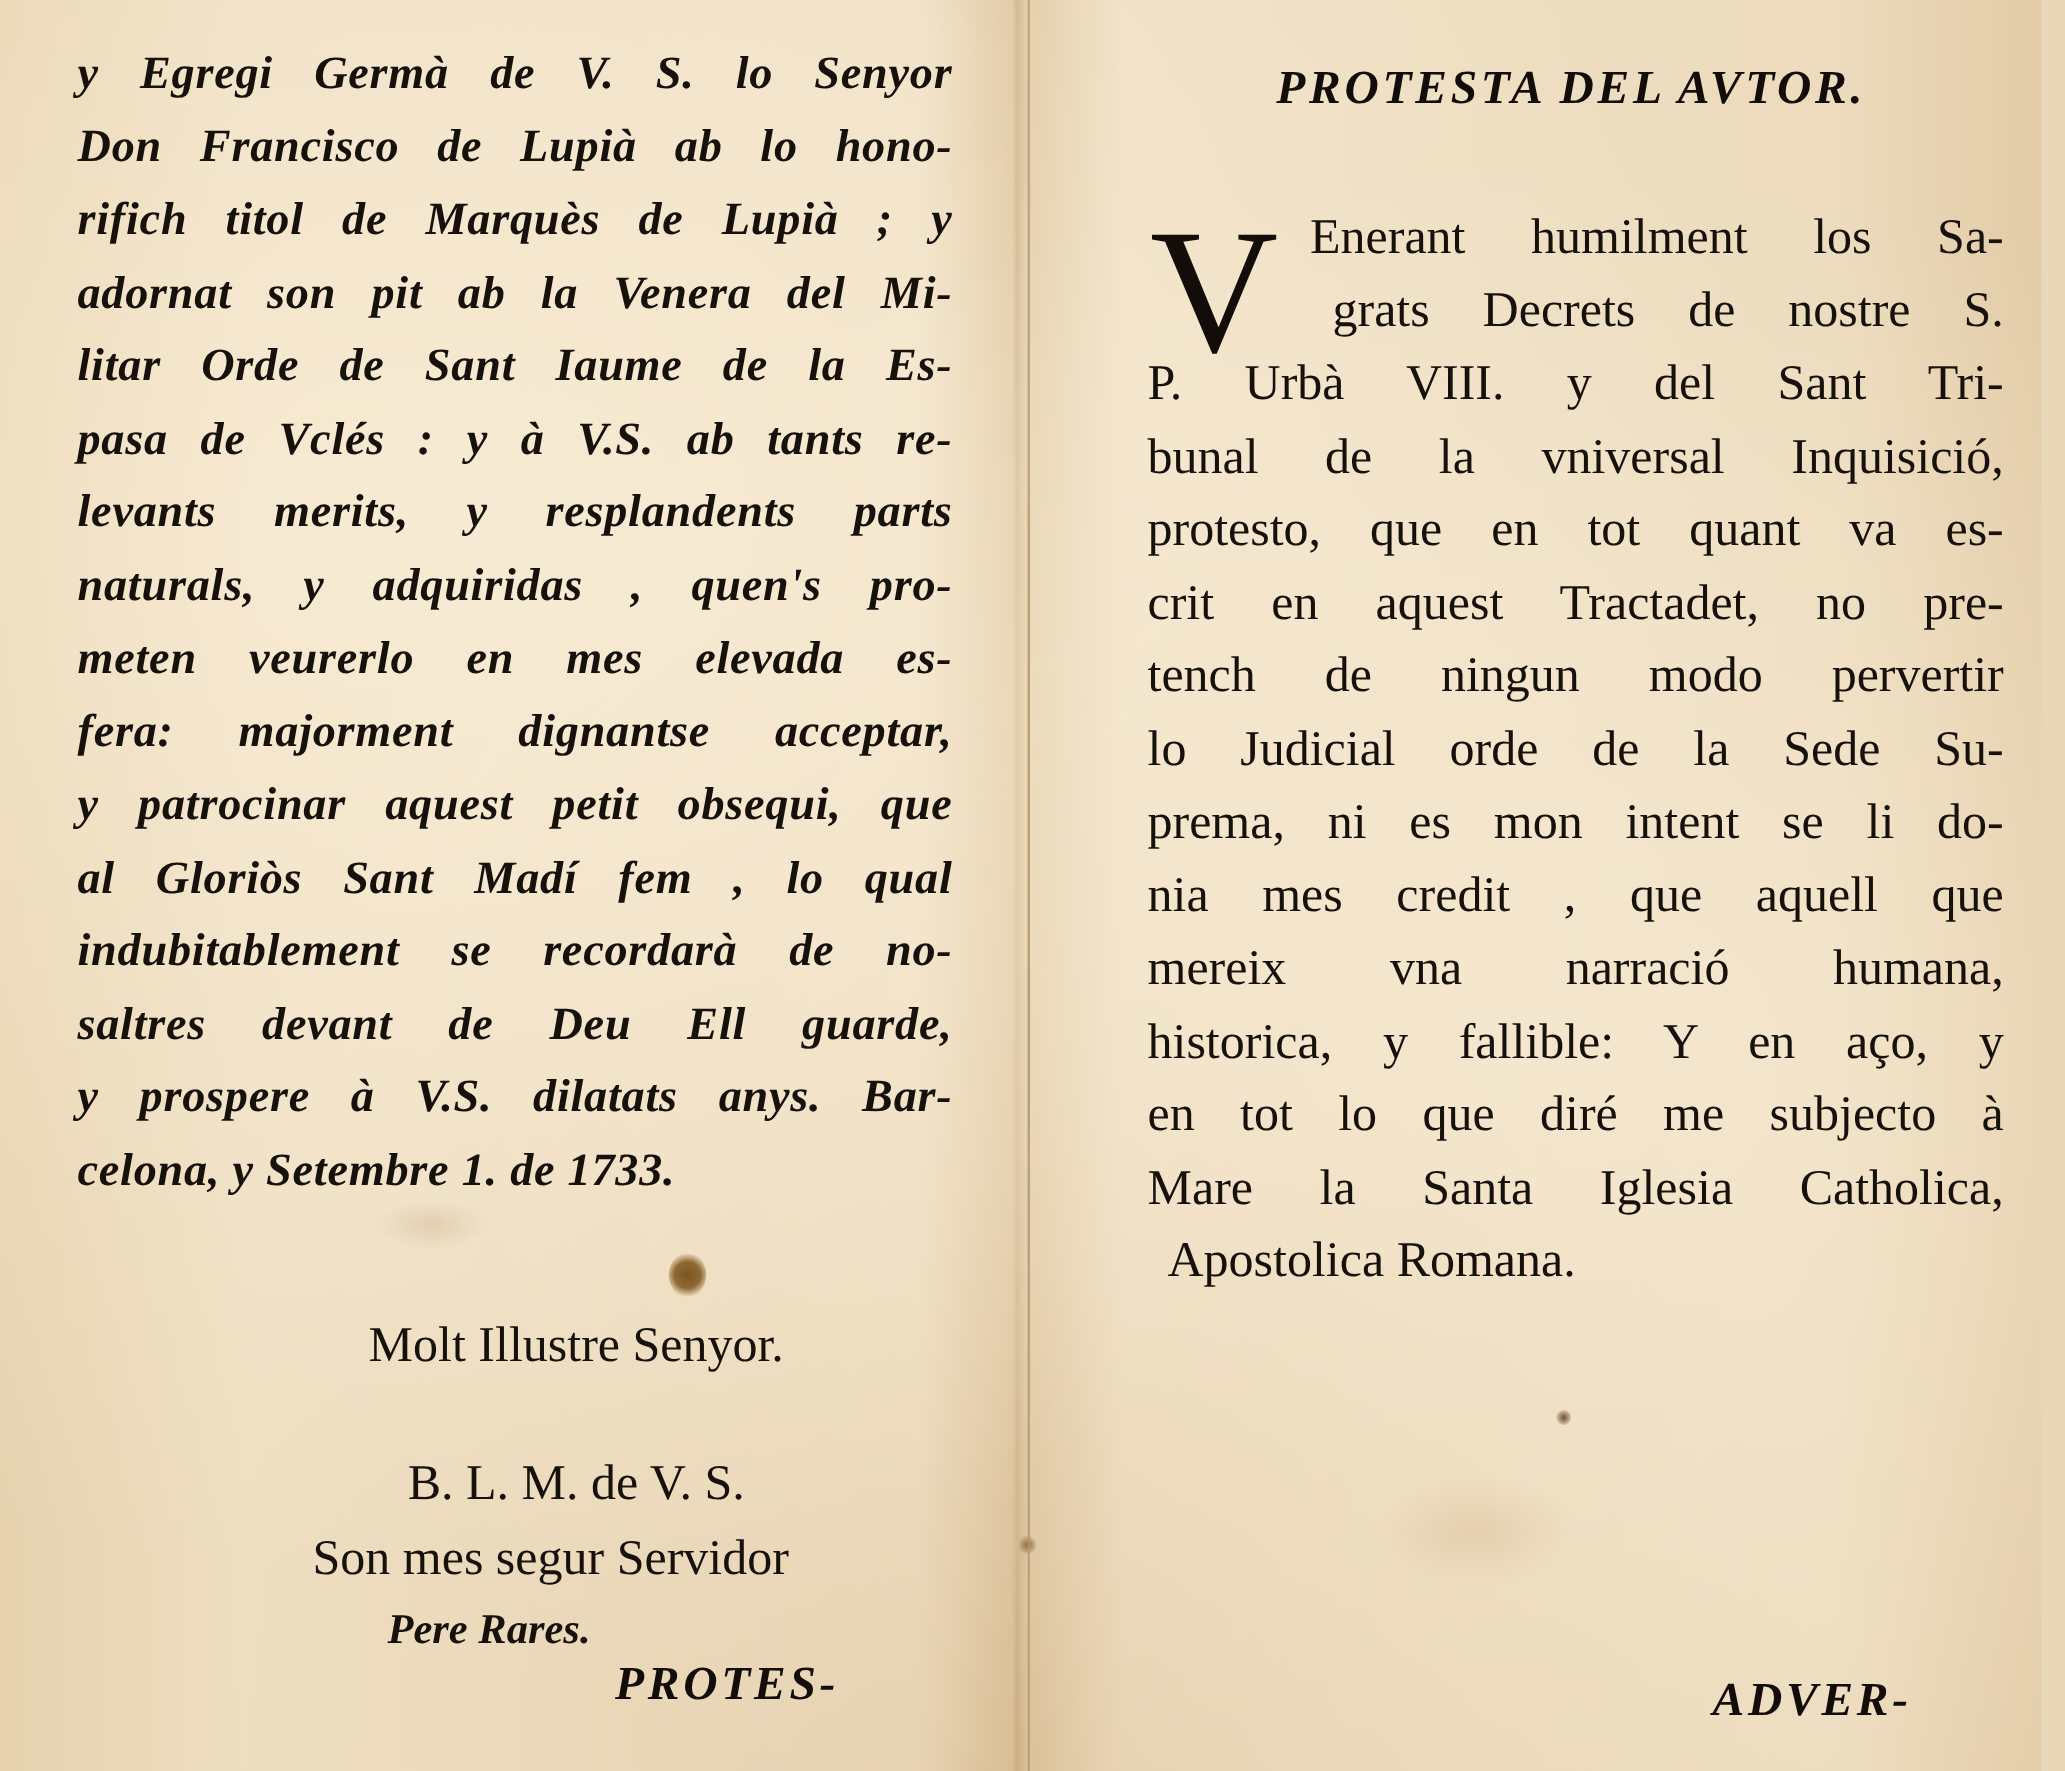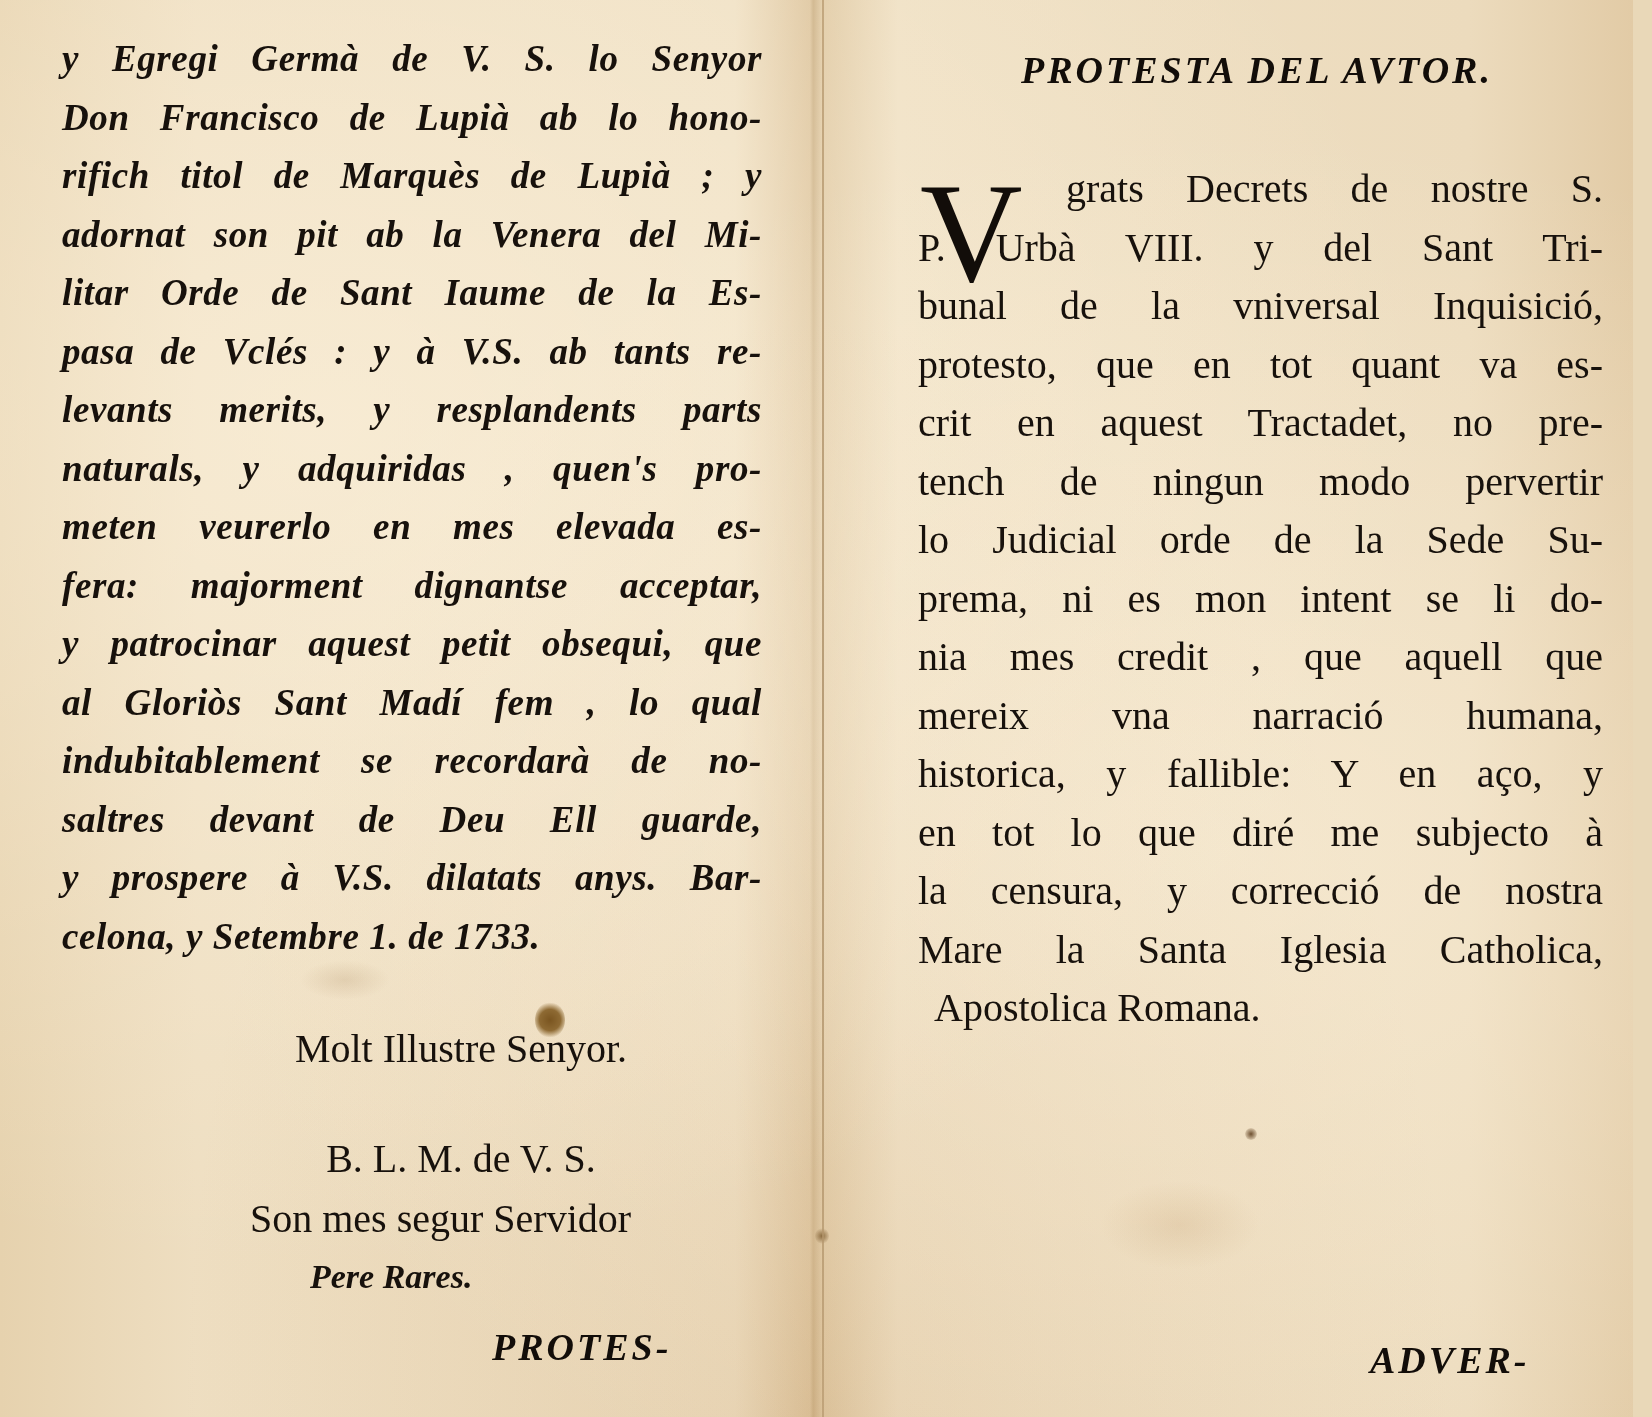--- a/index.html
+++ b/index.html
@@ -30,21 +30,21 @@
   
   .italic-block {
     position: absolute; left: 62px; top: 30px; width: 700px;
     font-style: italic; font-weight: bold;
     font-size: 37px; line-height: 58.5px;
     letter-spacing: 0.6px; color: #17110c;
   }
   .italic-block .line { white-space: nowrap; text-align: justify; text-align-last: justify; }
   .closing {
     position: absolute; left: 0; width: 822px;
-    font-size: 40px; color: #17110c;
+    font-size: 40px; color: #17110c; margin-top: 27px;
   }
   .closing.c1 { top: 1025px; text-align: center; padding-left: 100px; box-sizing: border-box; }
   .closing.c2 { top: 1135px; text-align: center; padding-left: 100px; box-sizing: border-box; }
   .closing.c3 { top: 1195px; left: 250px; width: auto; }
   .closing.c4 { top: 1258px; left: 310px; width: auto; font-style: italic; font-weight: bold; font-size: 34px; }
   .catchword {
     position: absolute; font-style: italic; font-weight: bold;
     font-size: 38px; letter-spacing: 3px; color: #120d09;
   }
   .catchword.left-cw { left: 492px; top: 1325px; }
@@ -108,31 +108,31 @@
     <div class="closing c4">Pere Rares.</div>
     <div class="catchword left-cw">PROTES-</div>
   </div>
 
   <div class="page right"></div>
 
   <div class="heading">PROTESTA DEL AVTOR.</div>
   <div class="dropcap">V</div>
 
   <div class="roman-block">
+    <div class="line indent">Enerant humilment los Sa-</div>
     <div class="line indent" style="padding-left:148px;">grats Decrets de nostre S.</div>
     <div class="line">P. Urbà VIII. y del Sant Tri-</div>
     <div class="line">bunal de la vniversal Inquisició,</div>
     <div class="line">protesto, que en tot quant va es-</div>
     <div class="line">crit en aquest Tractadet, no pre-</div>
     <div class="line">tench de ningun modo pervertir</div>
     <div class="line">lo Judicial orde de la Sede Su-</div>
     <div class="line">prema, ni es mon intent se li do-</div>
     <div class="line">nia mes credit , que aquell que</div>
     <div class="line">mereix vna narració humana,</div>
     <div class="line">historica, y fallible: Y en aço, y</div>
     <div class="line">en tot lo que diré me subjecto à</div>
-    <div class="line">la censura, y correcció de nostra</div>
     <div class="line">Mare la Santa Iglesia Catholica,</div>
     <div class="line last">Apostolica Romana.</div>
   </div>
 
   <div class="catchword right-cw">ADVER-</div>
 </div>
 
 </body></html>

